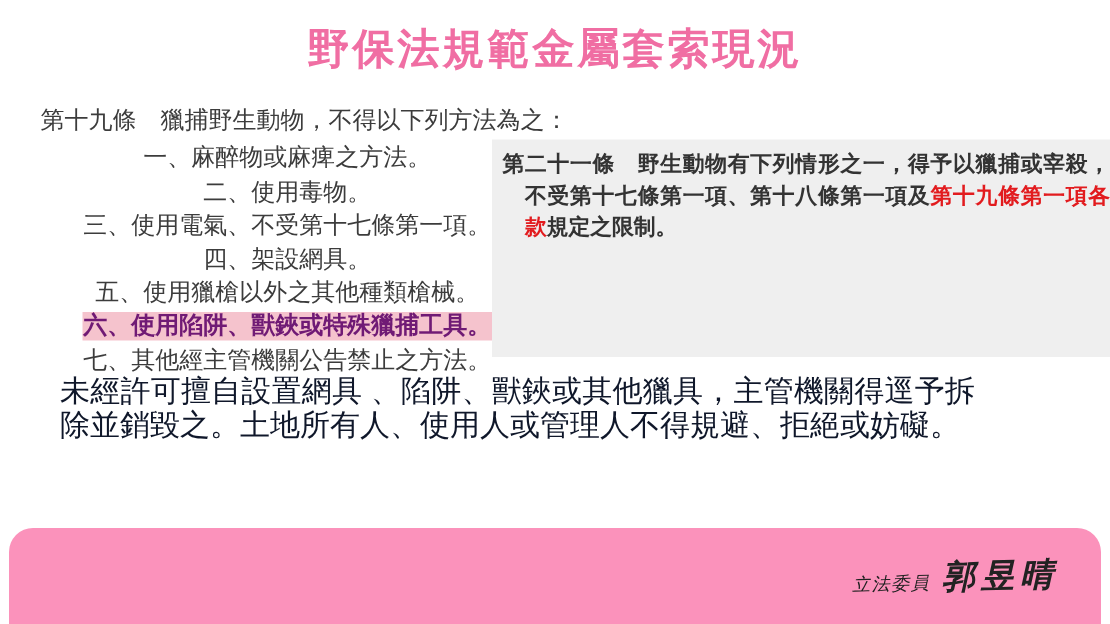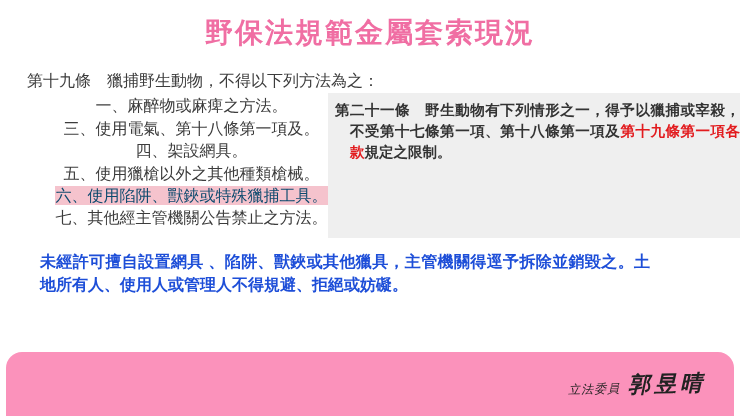--- a/index.html
+++ b/index.html
@@ -36,23 +36,23 @@
     line-height: 22.4px;
     text-align: center;
   }
   .article-heading {
     white-space: nowrap;
     margin-bottom: 3px;
   }
   .article-items { padding-left: 17px; }
   .article-item { white-space: nowrap; }
   .article-item.highlight span {
-    font-weight: normal;
+    font-weight: bold;
     background: #F5C3CD;
-    color: #0c4a6e;
+    color: #701a75;
     padding: 1px 1px;
   }
   .side-box {
     position: absolute;
     left: 328px;
     top: 93px;
     width: 420px;
     min-height: 145px;
     background: #EFEFEF;
     padding: 7px 8px 8px 7px;
@@ -66,25 +66,24 @@
     text-indent: -15px;
     text-align: justify;
   }
   .side-para + .side-para { margin-top: 10px; }
   .red-em { color: #E21B1E; }
   .bottom-note {
     position: absolute;
     left: 40px;
     top: 250px;
     width: 610px;
-    font-size: 16px;
+    font-size: 20px;
     line-height: 23px;
-    color: #1d4ed8;
+    color: #0f172a;
     text-align: justify;
-    font-weight: bold;
   }
   .footer-bar {
     position: absolute;
     left: 6px;
     right: 6px;
     bottom: 0;
     height: 64px;
     background: #FB92BB;
     border-radius: 16px 16px 0 0;
   }
@@ -114,21 +113,22 @@
 <body>
 
 <div class="slide">
 
   <div class="title">野保法規範金屬套索現況</div>
 
   <div class="left-col">
     <div class="article-heading">第十九條　獵捕野生動物，不得以下列方法為之：</div>
     <div class="article-items">
       <div class="article-item"><span>一、麻醉物或麻痺之方法。</span></div>
-      <div class="article-item"><span>三、使用電氣、第十八條第一項及。</span></div>
+      <div class="article-item"><span>二、使用毒物。</span></div>
+      <div class="article-item"><span>三、使用電氣、不受第十七條第一項。</span></div>
       <div class="article-item"><span>四、架設網具。</span></div>
       <div class="article-item"><span>五、使用獵槍以外之其他種類槍械。</span></div>
       <div class="article-item highlight"><span>六、使用陷阱、獸鋏或特殊獵捕工具。</span></div>
       <div class="article-item"><span>七、其他經主管機關公告禁止之方法。</span></div>
     </div>
   </div>
 
   <div class="side-box">
     <div class="side-para"><span>第二十一條　野生動物有下列情形之一，得予以獵捕或宰殺，不受第十七條第一項、第十八條第一項及</span><span class="red-em">第十九條第一項各款</span><span>規定之限制。</span></div>
   </div>

